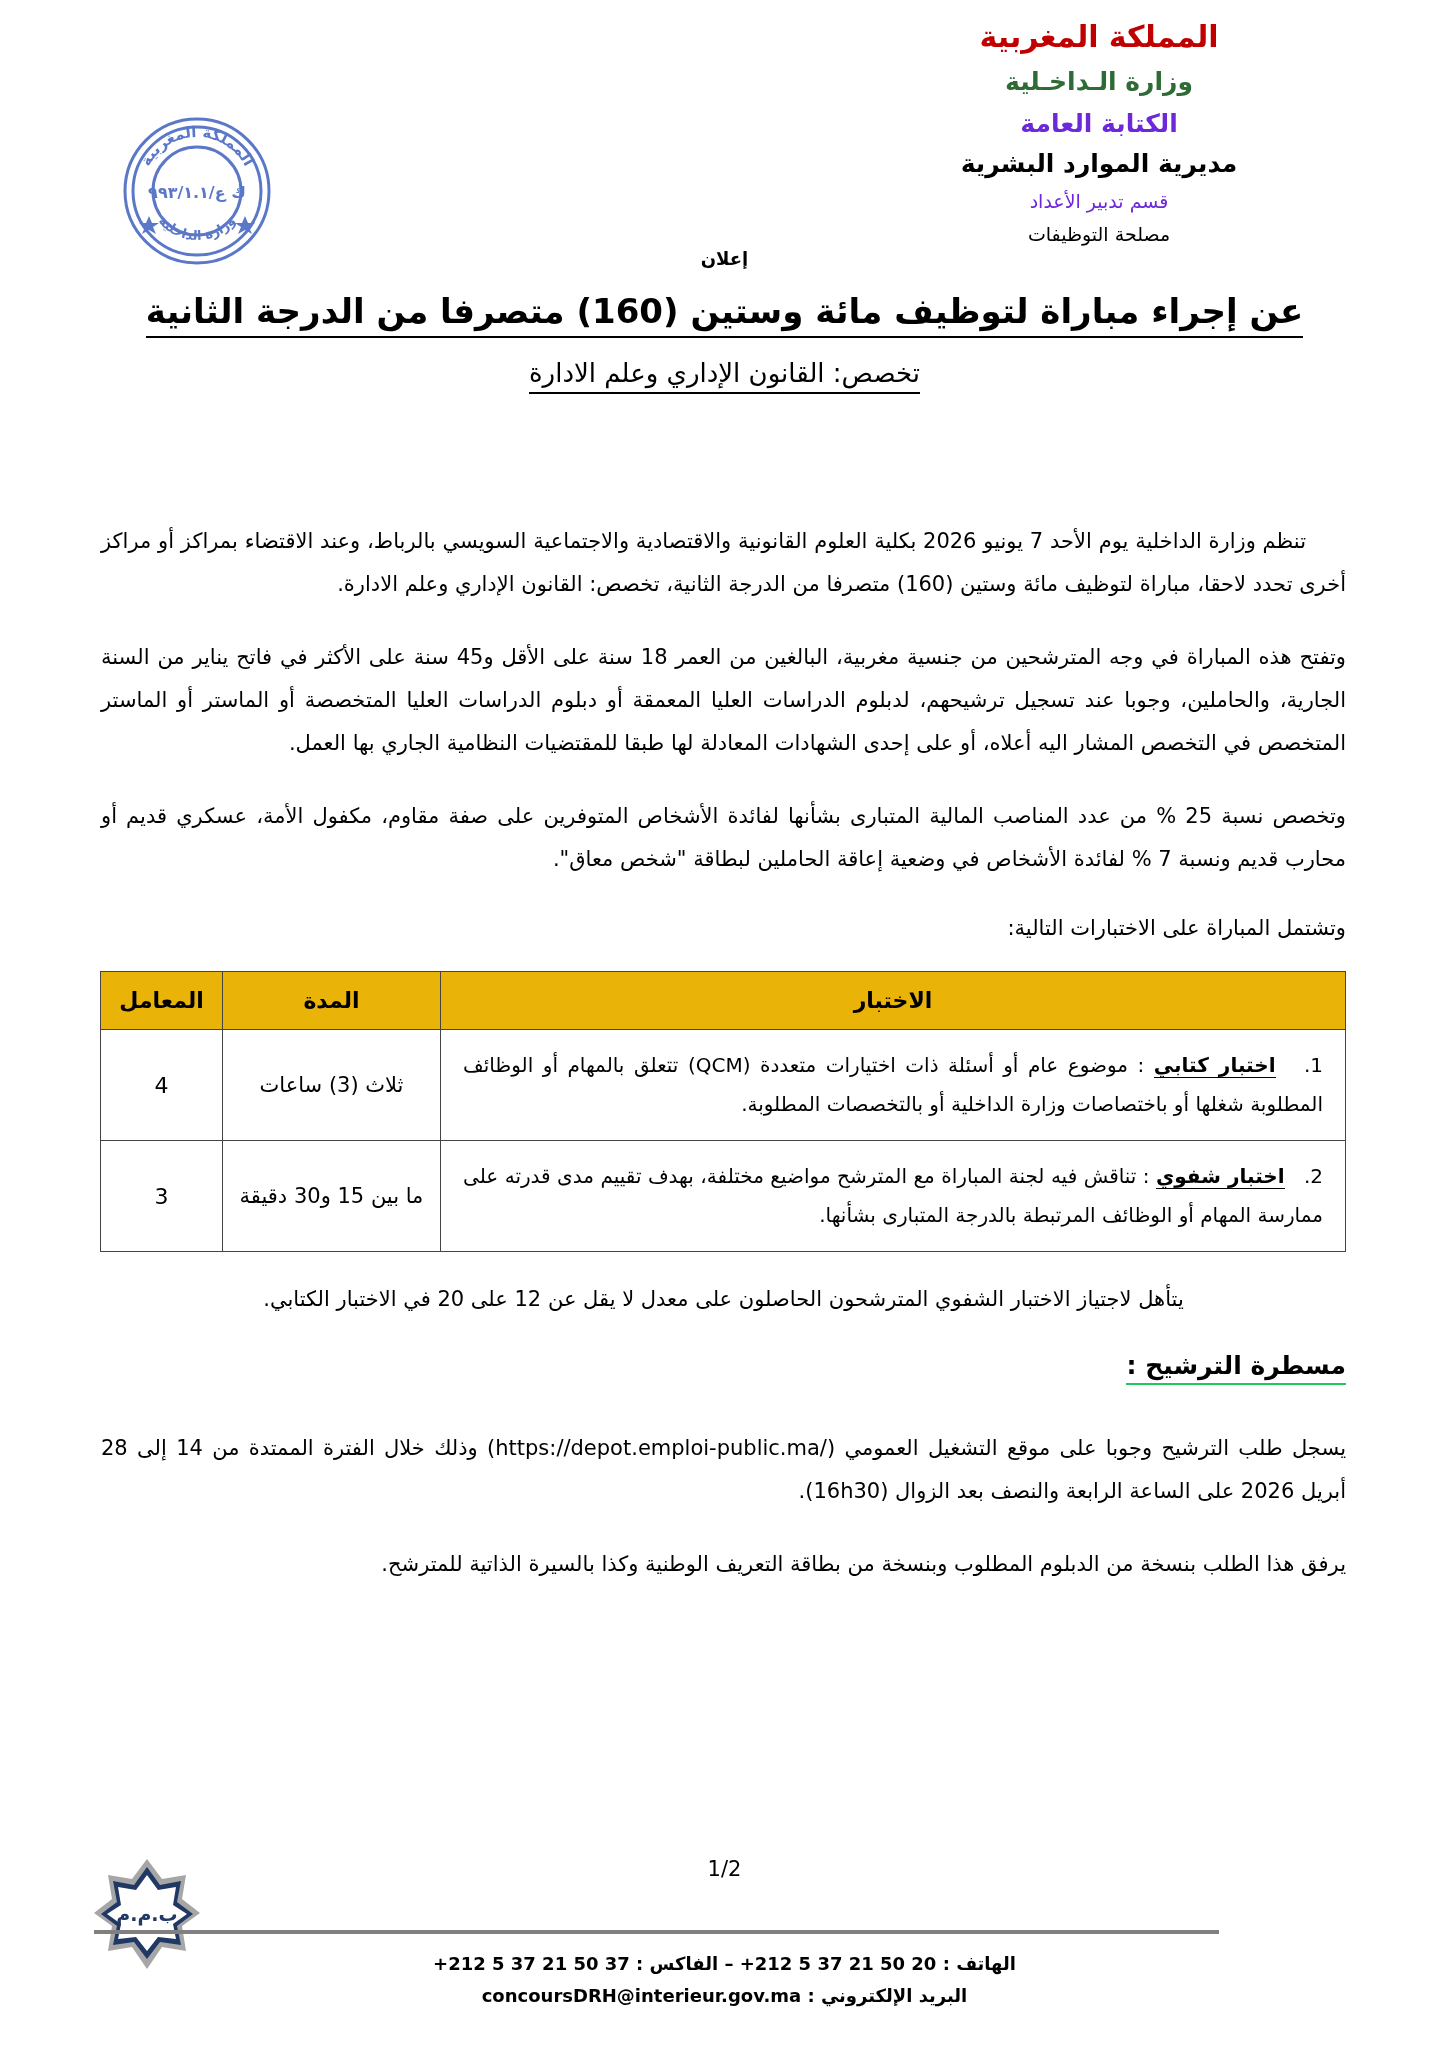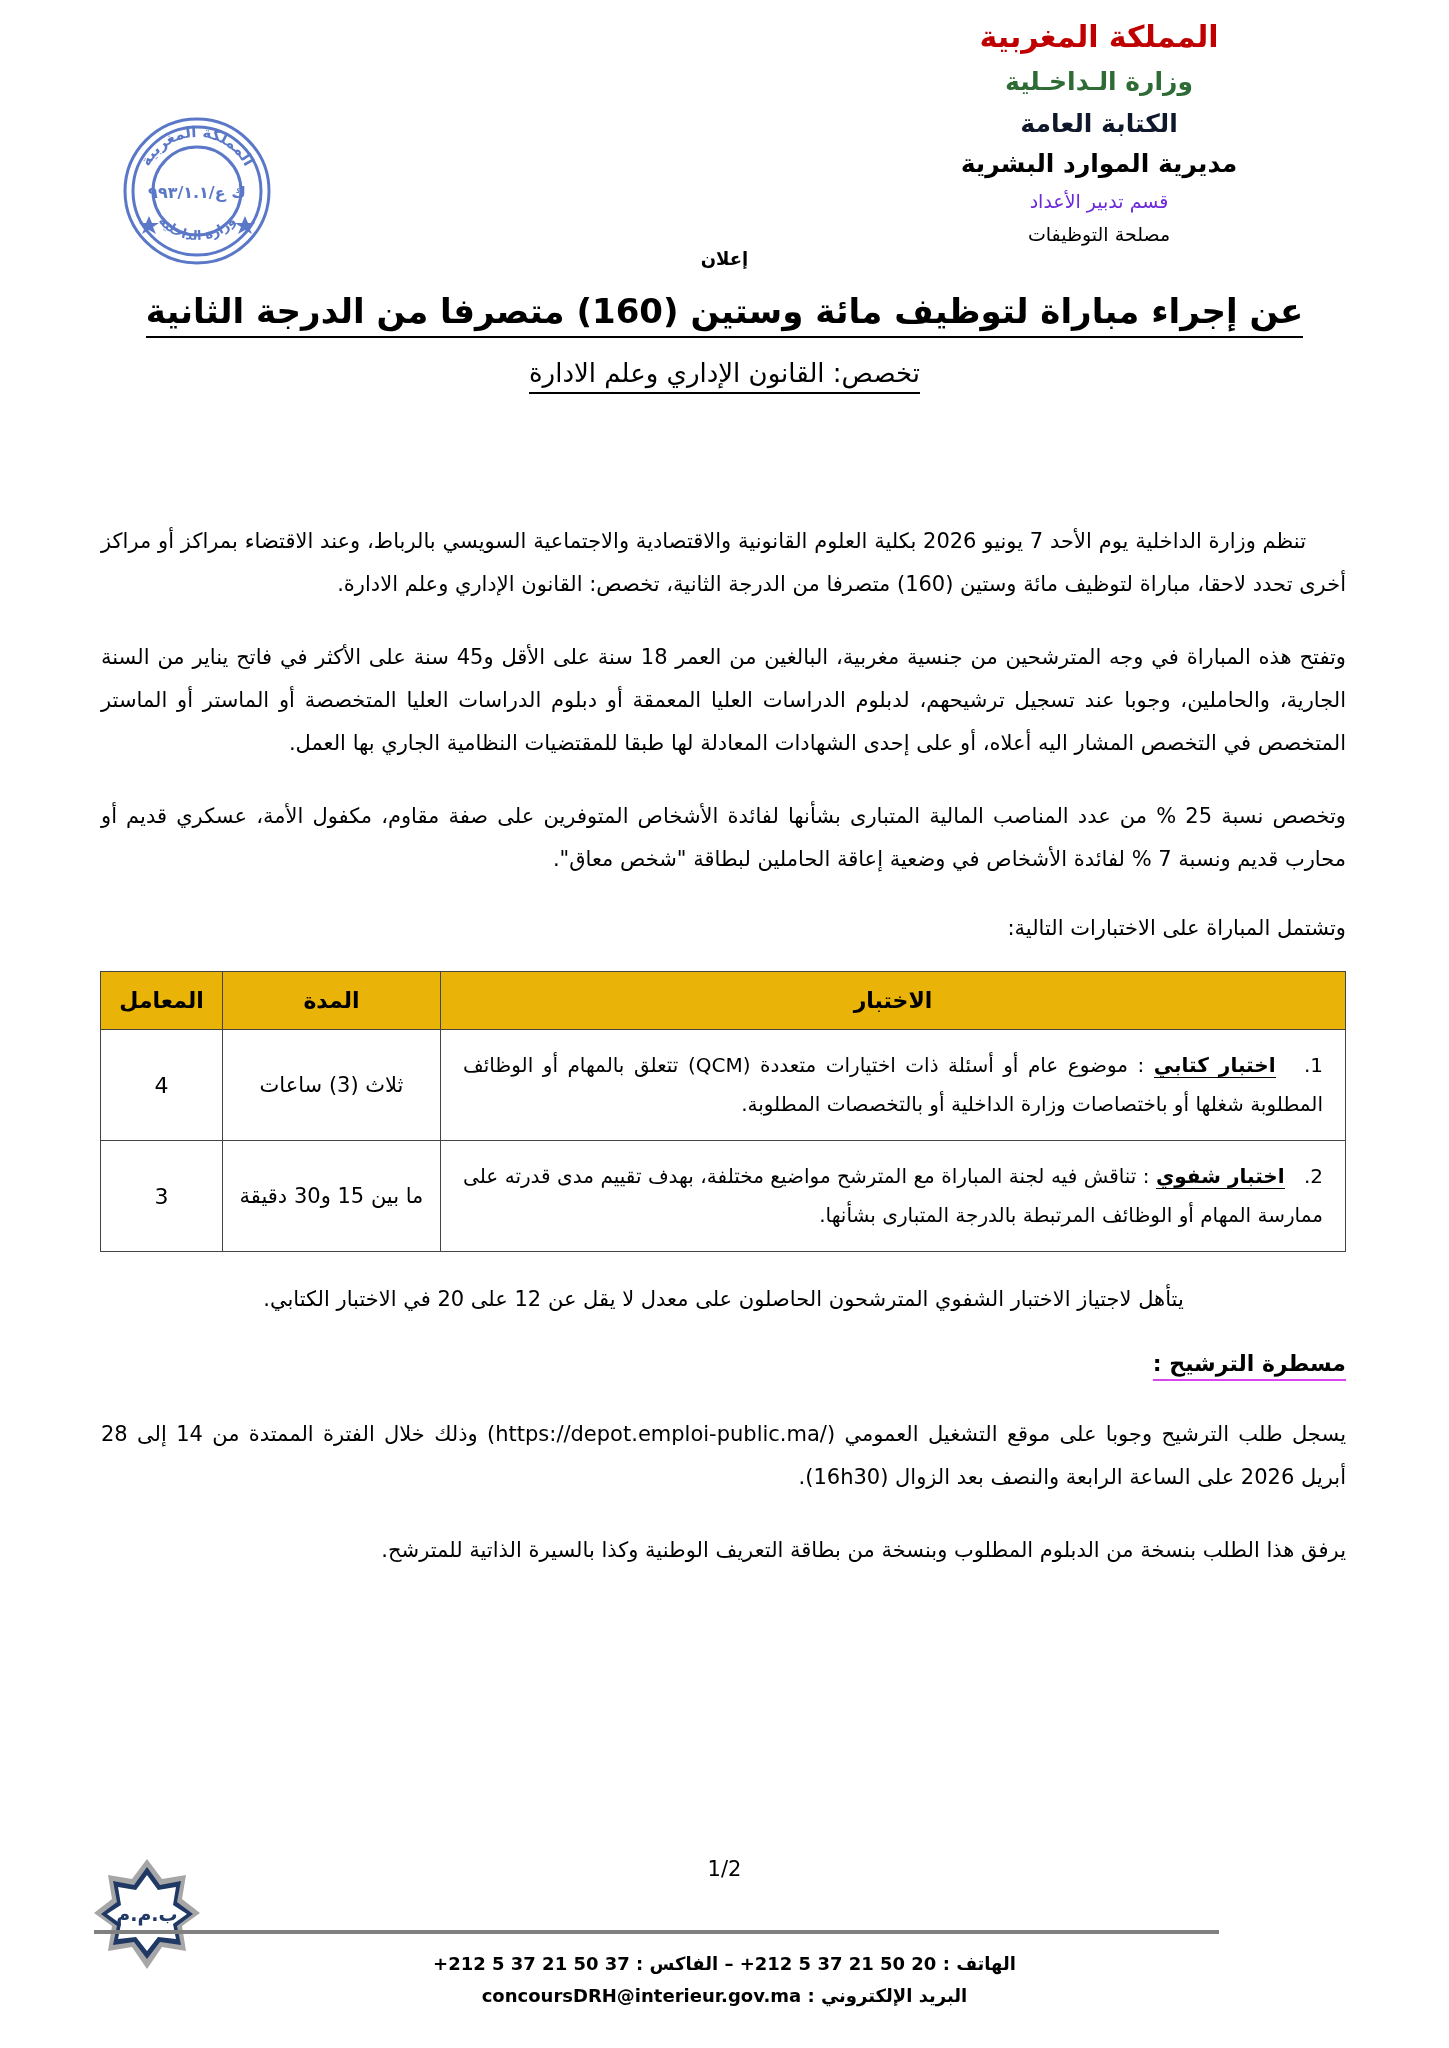--- a/index.html
+++ b/index.html
@@ -41,21 +41,21 @@
     letter-spacing: 1px;
   }
   .hdr-ministry {
     color: #2e6b35;
     font-size: 25px;
     font-weight: bold;
     margin-top: 10px;
     letter-spacing: 2px;
   }
   .hdr-sg {
-    color: #0f172a;
+    color: #6d28d9;
     font-size: 25px;
     font-weight: bold;
     margin-top: 10px;
     letter-spacing: 1px;
   }
   .hdr-dir {
     color: #000000;
     font-size: 25px;
     font-weight: bold;
     margin-top: 8px;
@@ -172,26 +172,26 @@
     padding: 12px 6px;
   }
   .test-num { font-weight: normal; }
   .test-name {
     font-weight: bold;
     border-bottom: 1.8px solid #000;
   }
 
   
   .sec-head {
-    font-size: 22px;
+    font-size: 25px;
     font-weight: bold;
     display: inline-block;
-    border-bottom: 2px solid #d946ef;
+    border-bottom: 2px solid #22c55e;
     padding-bottom: 3px;
-    margin: 0 0 32px 0;
+    margin: 0 0 42px 0;
   }
   .sec-head-wrap { text-align: right; }
 
   
   .page-num {
     position: absolute;
     top: 1857px;
     left: 0;
     right: 0;
     text-align: center;

